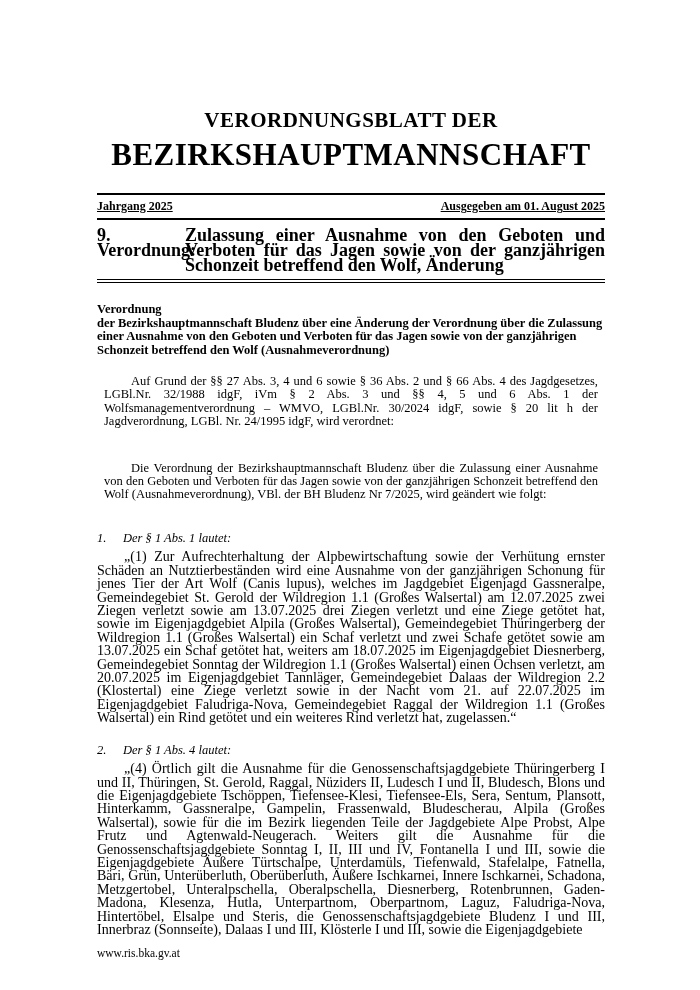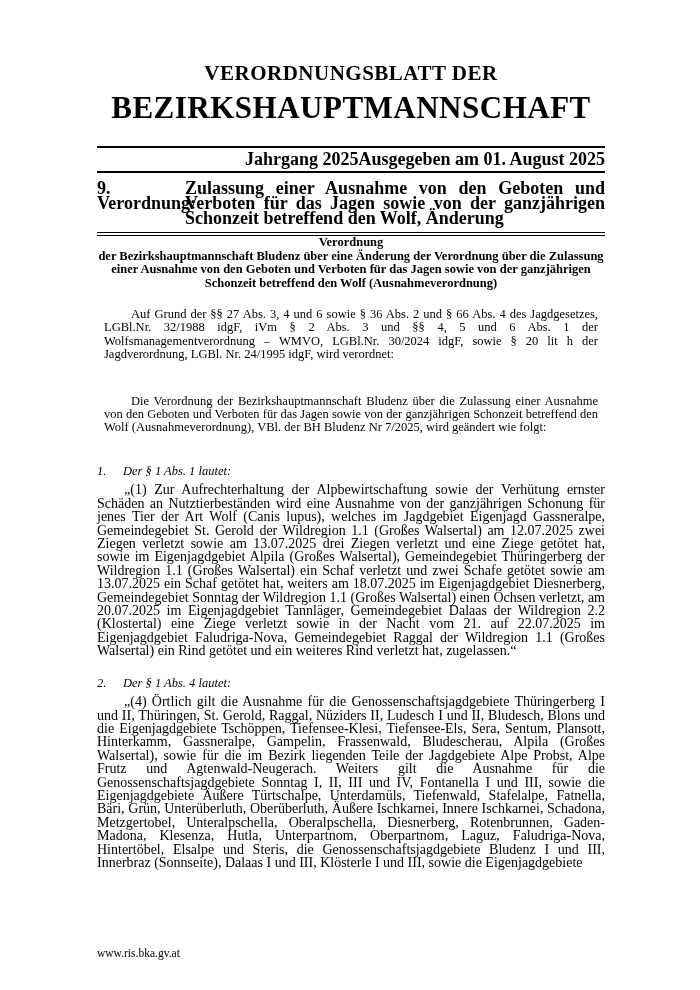--- a/index.html
+++ b/index.html
@@ -4,50 +4,50 @@
 <style>
   html, body { margin: 0; padding: 0; }
   body {
     width: 700px; height: 990px; background: #ffffff; color: #000000;
     font-family: "Liberation Serif", serif;
   }
   .page { position: relative; width: 700px; height: 990px; overflow: hidden; background: #fff; }
   .content { position: absolute; left: 97px; top: 0; width: 508px; }
 
   
-  .masthead { padding-top: 61px; text-align: center; }
+  .masthead { padding-top: 108px; text-align: center; }
   .masthead-top { font-size: 21px; font-weight: bold; letter-spacing: 0.5px; line-height: 25px; }
   .masthead-main { font-size: 31px; font-weight: bold; letter-spacing: 0.5px; line-height: 43px; }
   .masthead-main.first { margin-top: 0; }
 
   
   .issue-bar {
     margin-top: 17px;
     border-top: 2px solid #000;
     border-bottom: 2.5px solid #000;
-    display: flex; justify-content: flex-end; align-items: baseline;
+    display: flex; justify-content: space-between; align-items: baseline;
     padding: 2px 0 3px 0;
-    font-weight: bold; font-size: 18px; line-height: 18px;
+    font-weight: bold; font-size: 12px; line-height: 18px; text-decoration: underline;
   }
 
   
   .toc {
     margin-top: 8px;
     display: grid; grid-template-columns: 88px 1fr;
     font-weight: bold; font-size: 18px; line-height: 15px;
   }
   .toc-subject { text-align: justify; }
   .double-rule {
     margin-top: 6px; height: 2px;
     border-top: 1.5px solid #000; border-bottom: 1.5px solid #000;
   }
 
   
   .doc-title {
-    text-align: center;
+    margin-top: 20px; text-align: left;
     font-weight: bold; font-size: 12.5px; line-height: 13.5px;
   }
 
   
   .body-par {
     margin: 7px; text-align: justify;
     font-size: 12.5px; line-height: 13.4px; text-indent: 27px;
   }
   .preamble { margin-top: 18px; }
   .intro { margin-top: 33px; }

